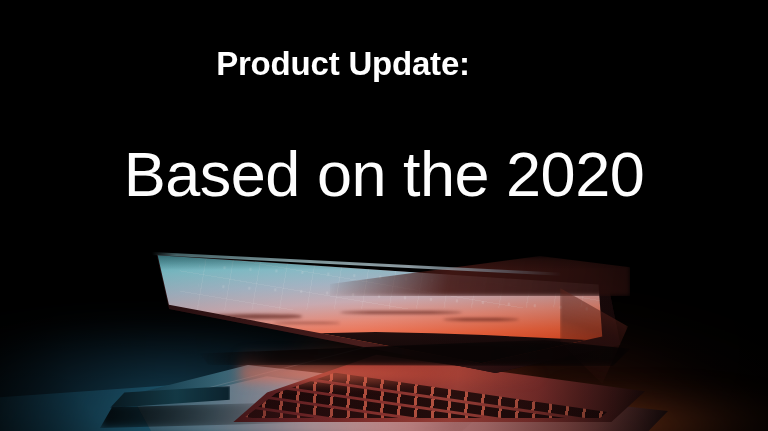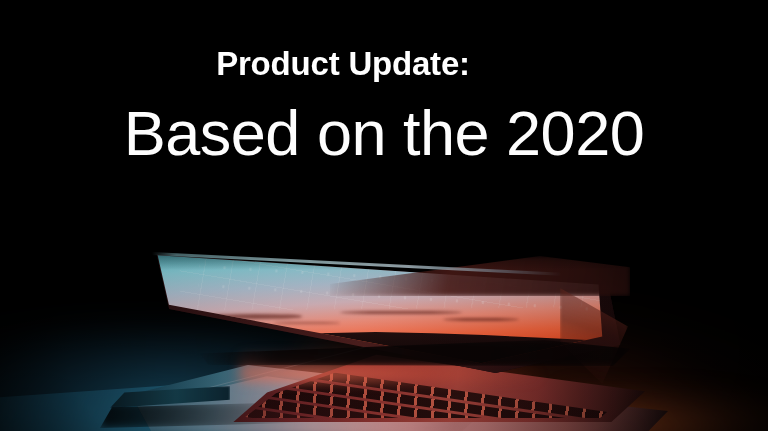--- a/index.html
+++ b/index.html
@@ -421,20 +421,21 @@
     font-size: 63px;
     line-height: 74px;
     font-weight: 300;
     color: #fdfdfd;
     letter-spacing: -0.5px;
     font-stretch: condensed;
   }
   .headline .ln {
     display: block;
     white-space: nowrap;
+    margin-top: 41px;
   }
 </style>
 </head>
 <body>
 
 <div id="stage">
 
   <div class="photo">
     <div class="photo-bg"></div>
 

